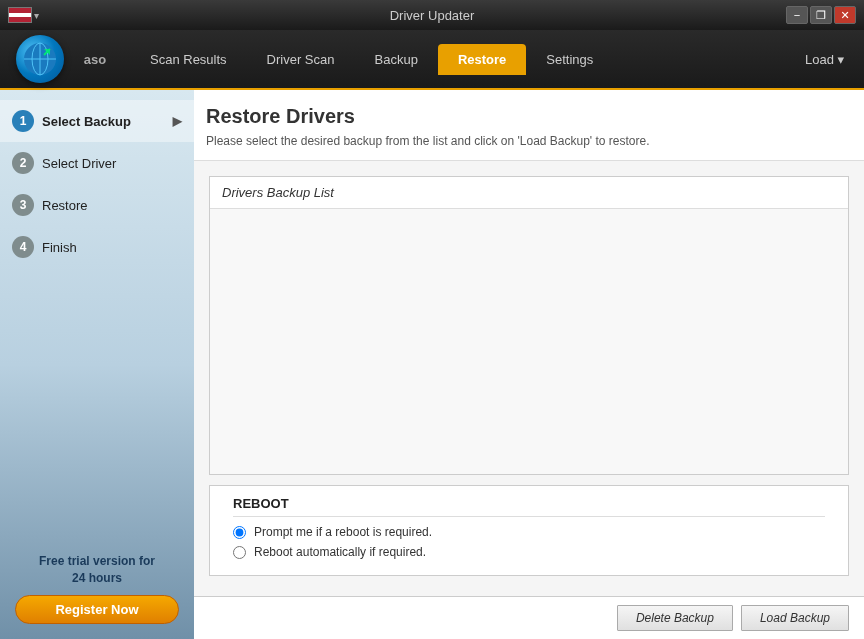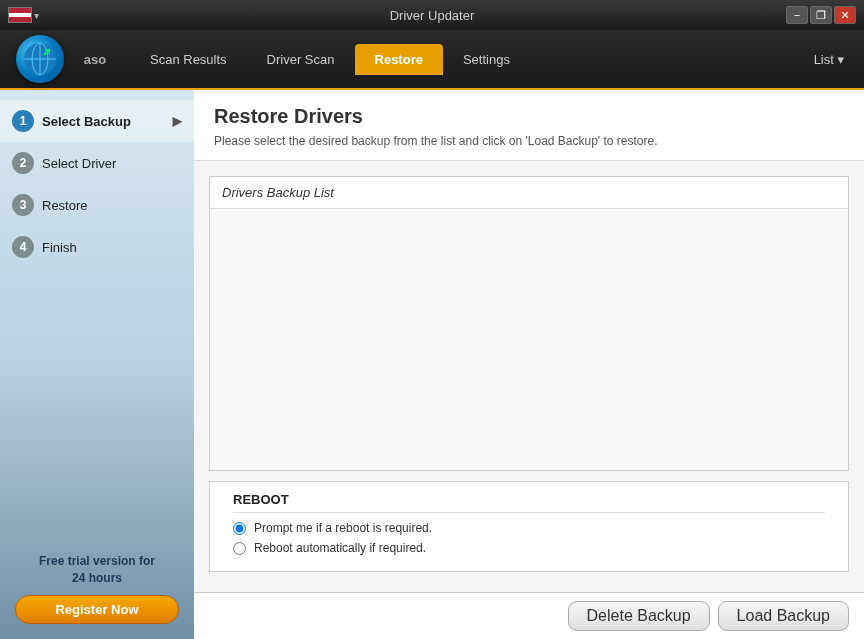--- a/index.html
+++ b/index.html
@@ -184,21 +184,21 @@
 
     
     .content-area {
       flex: 1;
       background: #f5f5f5;
       display: flex;
       flex-direction: column;
     }
     .content-header {
       background: white;
-      padding: 15px 20px 12px;
+      padding: 15px 12px 12px;
       border-bottom: 1px solid #ddd;
     }
     .content-title {
       font-size: 20px;
       font-weight: bold;
       color: #333;
       margin-bottom: 6px;
     }
     .content-subtitle {
       font-size: 12px;
@@ -260,25 +260,26 @@
       border-top: 1px solid #ccc;
       padding: 8px 15px;
       display: flex;
       justify-content: flex-end;
       gap: 8px;
       align-items: center;
     }
     .footer-btn {
       padding: 5px 18px;
       border: 1px solid #aaa;
-      border-radius: 9px;
+      border-radius: 1px;
       background: linear-gradient(to bottom, #f5f5f5, #e0e0e0);
       cursor: pointer;
-      font-size: 16px;
+      font-size: 12px;
       color: #333;
+      font-style: italic;
     }
   </style>
 </head>
 <body>
 
 <div class="title-bar">
   <div style="position:absolute;left:8px;display:flex;align-items:center;gap:2px;">
     <div style="width:24px;height:16px;background:linear-gradient(to bottom,#b22234 33%,white 33%,white 66%,#b22234 66%);border:1px solid #777;font-size:7px;display:flex;align-items:center;justify-content:center;color:#00f;"></div>
     <span style="color:#aaa;font-size:10px;">▾</span>
   </div>
@@ -301,24 +302,25 @@
 
         <polygon points="22,8 28,8 28,14" fill="#00e676" opacity="0.9"></polygon>
         <line x1="22" y1="14" x2="28" y2="8" stroke="#00e676" stroke-width="2"></line>
       </svg>
     </div>
   </div>
   <span class="aso-label">aso</span>
   <div class="nav-tabs">
     <div class="nav-tab">Scan Results</div>
     <div class="nav-tab">Driver Scan</div>
+    <div class="nav-tab">Backup</div>
     <div class="nav-tab active">Restore</div>
     <div class="nav-tab">Settings</div>
   </div>
-  <div class="help-btn">List ▾</div>
+  <div class="help-btn">Load ▾</div>
 </div>
 
 <div class="main-container">
 
   <div class="sidebar">
     <div class="sidebar-item active">
       <div class="step-circle active-circle">1</div>
       <span>Select Backup</span>
       <span class="arrow">▶</span>
     </div>

